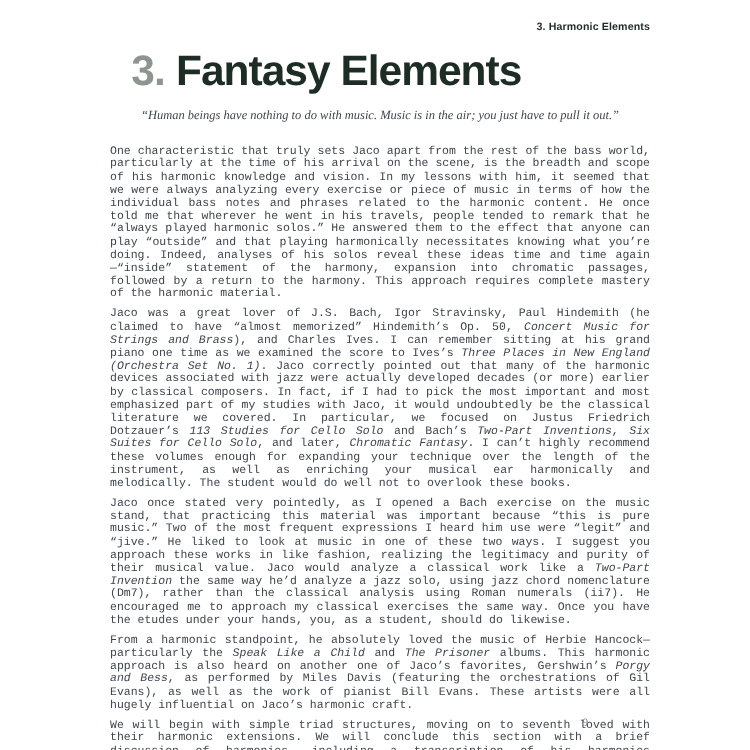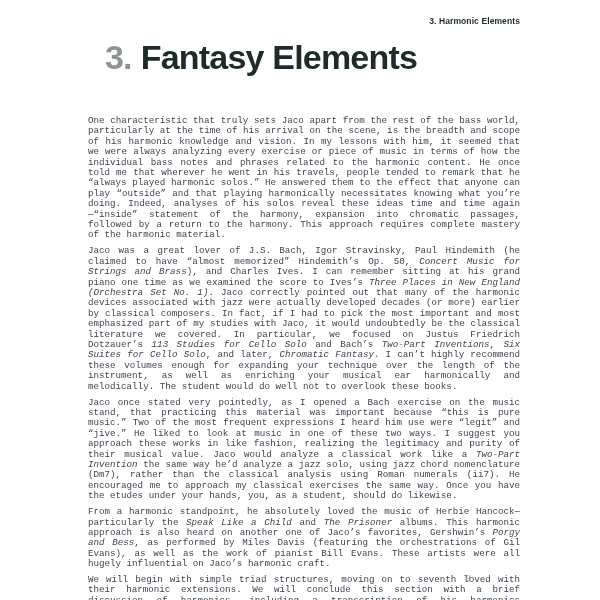--- a/index.html
+++ b/index.html
@@ -68,20 +68,21 @@
 <body>
 
 <div class="canvas">
 
   <div class="running-header">3. Harmonic Elements</div>
 
   <h1 class="chapter-title">
     <span class="num">3.</span><span>Fantasy Elements</span>
   </h1>
 
+  <div class="epigraph">“Human beings have nothing to do with music. Music is in the air; you just have to pull it out.”</div>
 
   <div class="body-text">
     <p><span>One characteristic that truly sets Jaco apart from the rest of the bass world, particularly at the time of his arrival on the scene, is the breadth and scope of his harmonic knowledge and vision. In my lessons with him, it seemed that we were always analyzing every exercise or piece of music in terms of how the individual bass notes and phrases related to the harmonic content. He once told me that wherever he went in his travels, people tended to remark that he “always played harmonic solos.” He answered them to the effect that anyone can play “outside” and that playing harmonically necessitates knowing what you’re doing. Indeed, analyses of his solos reveal these ideas time and time again—“inside” statement of the harmony, expansion into chromatic passages, followed by a return to the harmony. This approach requires complete mastery of the harmonic material.</span></p>
     <p><span>Jaco was a great lover of J.S. Bach, Igor Stravinsky, Paul Hindemith (he claimed to have “almost memorized” Hindemith’s Op. 50, </span><i>Concert Music for Strings and Brass</i><span>), and Charles Ives. I can remember sitting at his grand piano one time as we examined the score to Ives’s </span><i>Three Places in New England (Orchestra Set No. 1)</i><span>. Jaco correctly pointed out that many of the harmonic devices associated with jazz were actually developed decades (or more) earlier by classical composers. In fact, if I had to pick the most important and most emphasized part of my studies with Jaco, it would undoubtedly be the classical literature we covered. In particular, we focused on Justus Friedrich Dotzauer’s </span><i>113 Studies for Cello Solo</i><span> and Bach’s </span><i>Two-Part Inventions</i><span>, </span><i>Six Suites for Cello Solo</i><span>, and later, </span><i>Chromatic Fantasy</i><span>. I can’t highly recommend these volumes enough for expanding your technique over the length of the instrument, as well as enriching your musical ear harmonically and melodically. The student would do well not to overlook these books.</span></p>
     <p><span>Jaco once stated very pointedly, as I opened a Bach exercise on the music stand, that practicing this material was important because “this is pure music.” Two of the most frequent expressions I heard him use were “legit” and “jive.” He liked to look at music in one of these two ways. I suggest you approach these works in like fashion, realizing the legitimacy and purity of their musical value. Jaco would analyze a classical work like a </span><i>Two-Part Invention</i><span> the same way he’d analyze a jazz solo, using jazz chord nomenclature (Dm7), rather than the classical analysis using Roman numerals (ii7). He encouraged me to approach my classical exercises the same way. Once you have the etudes under your hands, you, as a student, should do likewise.</span></p>
     <p><span>From a harmonic standpoint, he absolutely loved the music of Herbie Hancock—particularly the </span><i>Speak Like a Child</i><span> and </span><i>The Prisoner</i><span> albums. This harmonic approach is also heard on another one of Jaco’s favorites, Gershwin’s </span><i>Porgy and Bess</i><span>, as performed by Miles Davis (featuring the orchestrations of Gil Evans), as well as the work of pianist Bill Evans. These artists were all hugely influential on Jaco’s harmonic craft.</span></p>
     <p><span>We will begin with simple triad structures, moving on to seventh loved with their harmonic extensions. We will conclude this section with a brief discussion of harmonics, including a transcription of his harmonics masterpiece, “Portrait of Tracy.”</span></p>
   </div>
 
   <div class="page-number">9</div>

